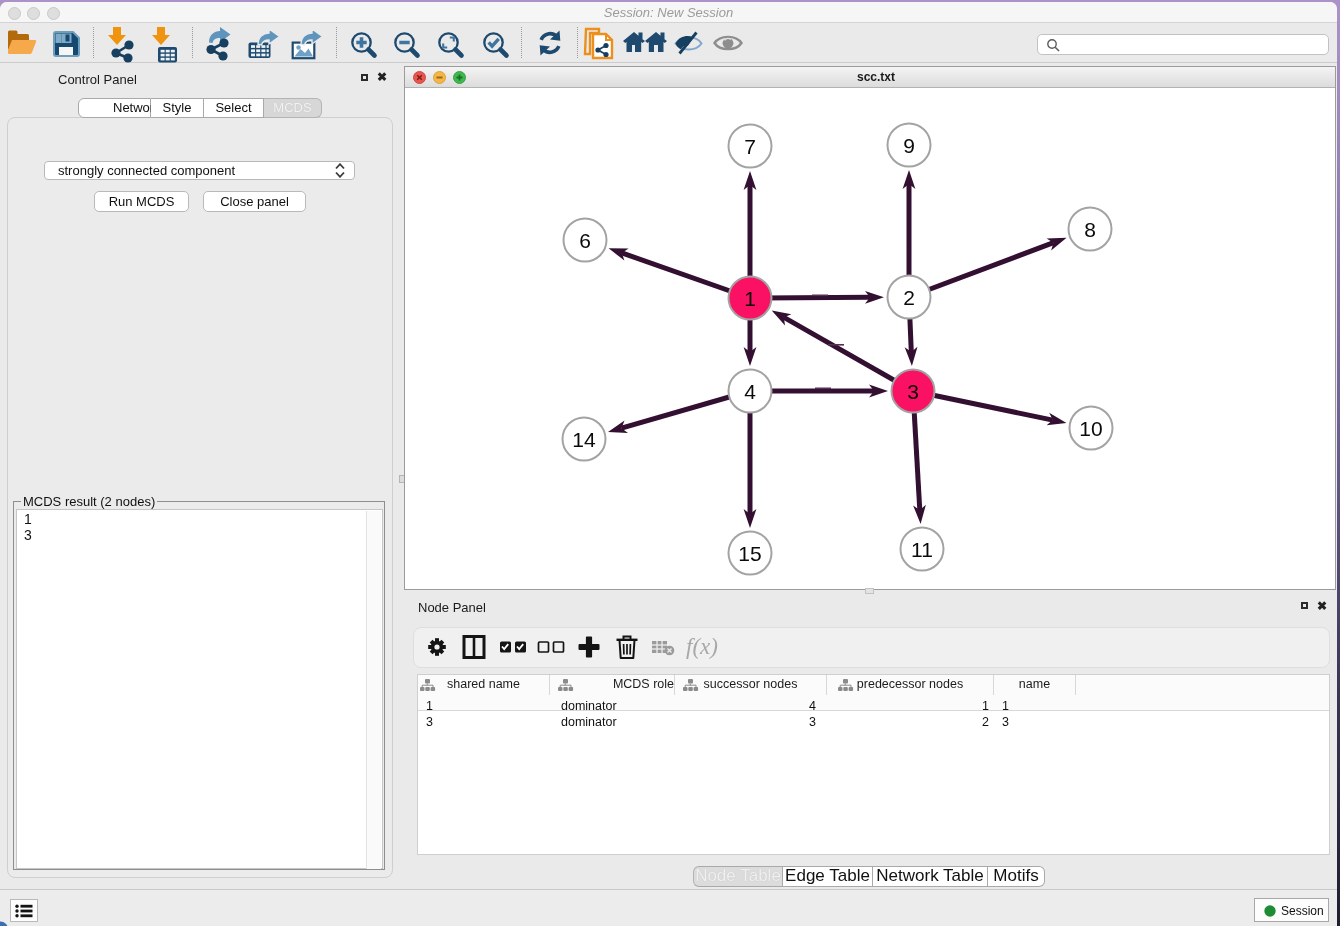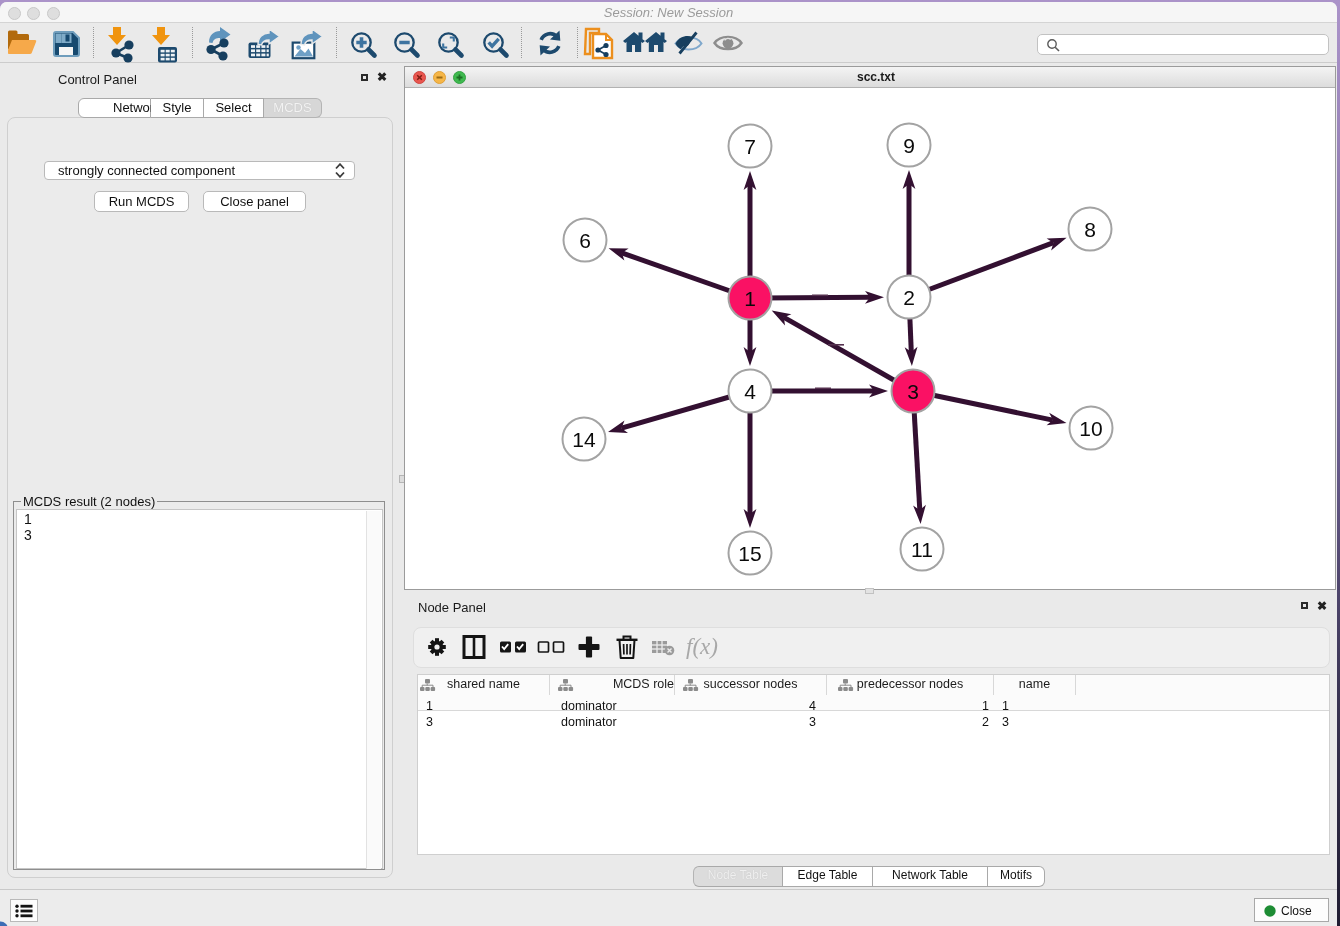--- a/index.html
+++ b/index.html
@@ -84,21 +84,21 @@
     background:#f0f0f0; border:1px solid #dedede; border-radius:8px;
   }
   .tbl {
     position:absolute; left:417px; top:672px; width:913px; height:181px;
     background:#fff; border:1px solid #cfcfcf;
   }
   .tbl-head { position:absolute; left:0; top:0; width:100%; height:36px; background:#fbfbfb; border-bottom:1px solid #d8d8d8; }
   .th { position:absolute; top:0; height:20px; border-right:1px solid #d8d8d8; font-size:12.5px; color:#1c1c1c; text-align:center; line-height:19px; }
   .cell { position:absolute; font-size:12.5px; color:#111; }
   .btabs { position:absolute; top:864px; height:19px; display:flex; }
-  .btab { height:21px; background:#fff; border:1px solid #a9a9a9; border-left:none; font-size:12px; color:#111; text-align:center; line-height:17px; }
+  .btab { height:21px; background:#fff; border:1px solid #a9a9a9; border-left:none; font-size:17px; color:#111; text-align:center; line-height:17px; }
   .btab.sel { background:#dcdcdc; color:#f0f0f0; border-radius:6px 0 0 6px; border-left:1px solid #b4b4b4; text-shadow:0 0 1px #bbb; }
   .btab.last { border-radius:0 6px 6px 0; }
   
   .statusbar { position:absolute; left:0; top:887px; width:100%; height:37px; background:#ececec; border-top:1px solid #c9c9c9; }
   .listbtn { position:absolute; left:10px; top:9px; width:28px; height:23px; background:#fdfdfd; border:1px solid #b9b9b9; }
   .membtn { position:absolute; left:1254px; top:8px; width:75px; height:24px; background:#fdfdfd; border:1px solid #a8a8a8; font-size:12px; color:#111; }
   .float-ico { position:absolute; width:7px; height:7px; border:2px solid #2b2b2b; }
   .close-x { position:absolute; font-size:12px; font-weight:bold; color:#222; line-height:12px; }
 </style>
 </head>
@@ -502,19 +502,19 @@
           <rect x="5.5" y="0.8" width="12" height="2.8"></rect>
           <rect x="5.5" y="5.6" width="12" height="2.8"></rect>
           <rect x="5.5" y="10.4" width="12" height="2.8"></rect>
         </g>
       </svg>
     </div>
     <div class="membtn">
       <svg width="12" height="12" style="position:absolute;left:9px;top:6px;">
           <circle cx="6" cy="6" r="5.7" fill="#1d8c34"></circle>
         </svg>
-      <span style="position:absolute;left:26px;top:5px;">Close</span>
+      <span style="position:absolute;left:26px;top:5px;">Session</span>
     </div>
     <svg width="9" height="9" style="position:absolute;left:0;top:30px;">
         <circle cx="0.5" cy="9" r="7.5" fill="#3d6db5"></circle>
       </svg>
   </div>
 </div>
 
 </body></html>

